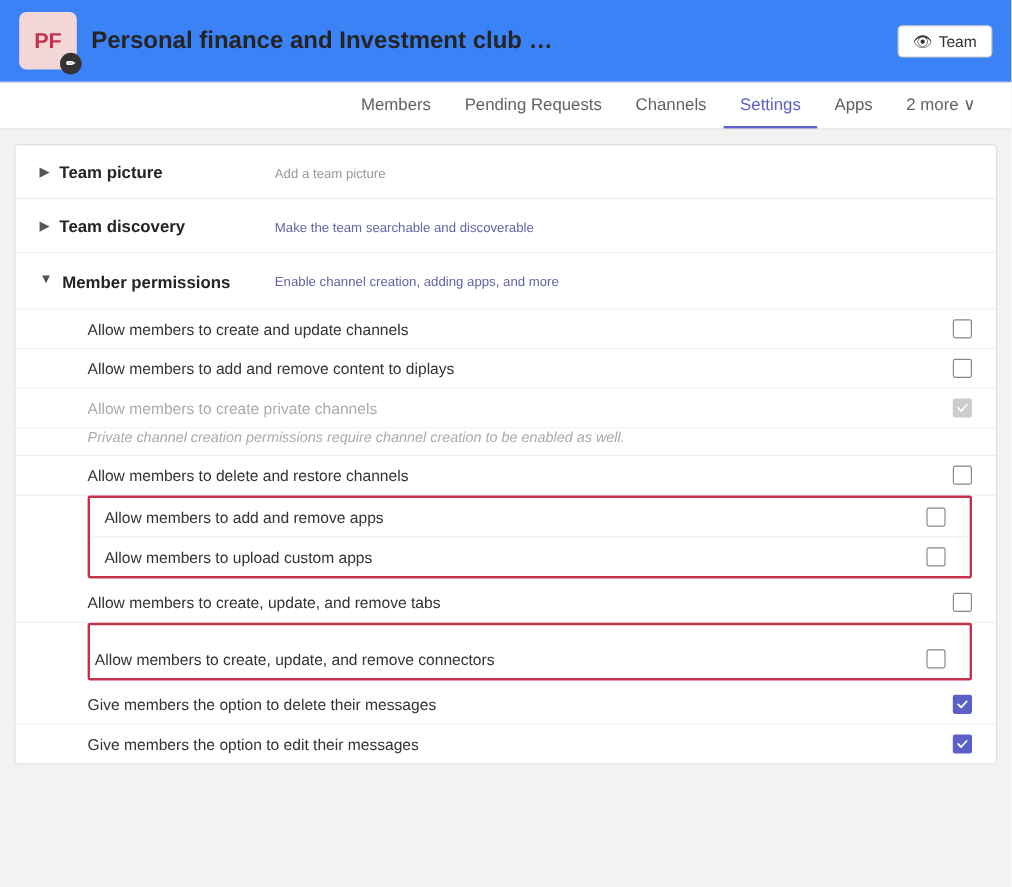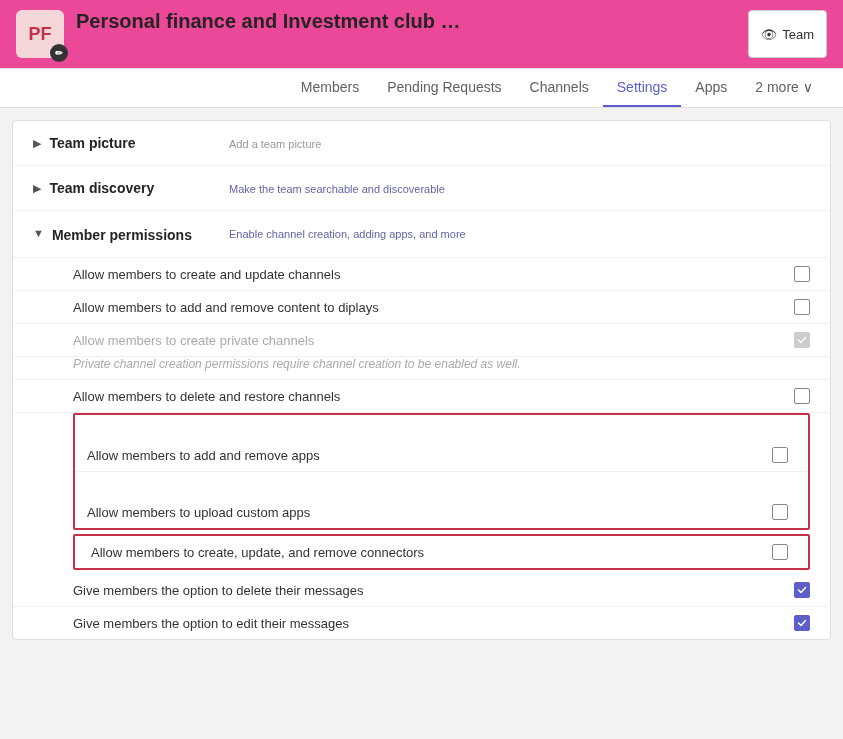--- a/index.html
+++ b/index.html
@@ -5,23 +5,24 @@
     * { box-sizing: border-box; margin: 0; padding: 0; }
     body {
       font-family: 'Segoe UI', Arial, sans-serif;
       background: #f3f2f1;
       width: 843px;
       min-height: 739px;
       font-size: 14px;
       color: #333;
     }
     .header {
-      background: #ec4899;
+      background: #3b82f6;
       padding: 10px 16px;
       display: flex;
+      align-items: center;
       gap: 12px;
       border-bottom: 1px solid #e1dfdd;
     }
     .avatar {
       width: 48px;
       height: 48px;
       background: #f3d6d8;
       border-radius: 6px;
       display: flex;
       align-items: center;
@@ -205,33 +206,33 @@
       border: 2px solid #c4314b;
       margin: 0 20px 4px 60px;
       border-radius: 2px;
     }
     .red-outline-group .perm-item {
       padding-left: 12px;
       border-bottom: 1px solid #f0efed;
       border-left: none;
       border-right: none;
       border-top: none;
-      margin-top: 24px;
     }
     .red-outline-group .perm-item:last-child {
       border-bottom: none;
     }
     .red-outline-single {
       border: 2px solid #c4314b;
       margin: 0 20px 4px 60px;
       border-radius: 2px;
     }
     .red-outline-single .perm-item {
-      padding-left: 16px;
+      padding-left: 4px;
       border: none;
+      margin-top: 12px;
     }
   </style>
 </head>
 <body>
 
 <div class="header">
   <div class="avatar">
     <span>PF</span>
     <div class="avatar-edit">✏</div>
   </div>
@@ -316,20 +317,24 @@
       <div class="perm-item">
         <span class="perm-item-text">Allow members to add and remove apps</span>
         <div class="checkbox"></div>
       </div>
       <div class="perm-item">
         <span class="perm-item-text">Allow members to upload custom apps</span>
         <div class="checkbox"></div>
       </div>
     </div>
 
+    <div class="perm-item">
+      <span class="perm-item-text">Allow members to create, update, and remove tabs</span>
+      <div class="checkbox"></div>
+    </div>
 
     <div class="red-outline-single">
       <div class="perm-item">
         <span class="perm-item-text">Allow members to create, update, and remove connectors</span>
         <div class="checkbox"></div>
       </div>
     </div>
 
     <div class="perm-item">
       <span class="perm-item-text">Give members the option to delete their messages</span>

